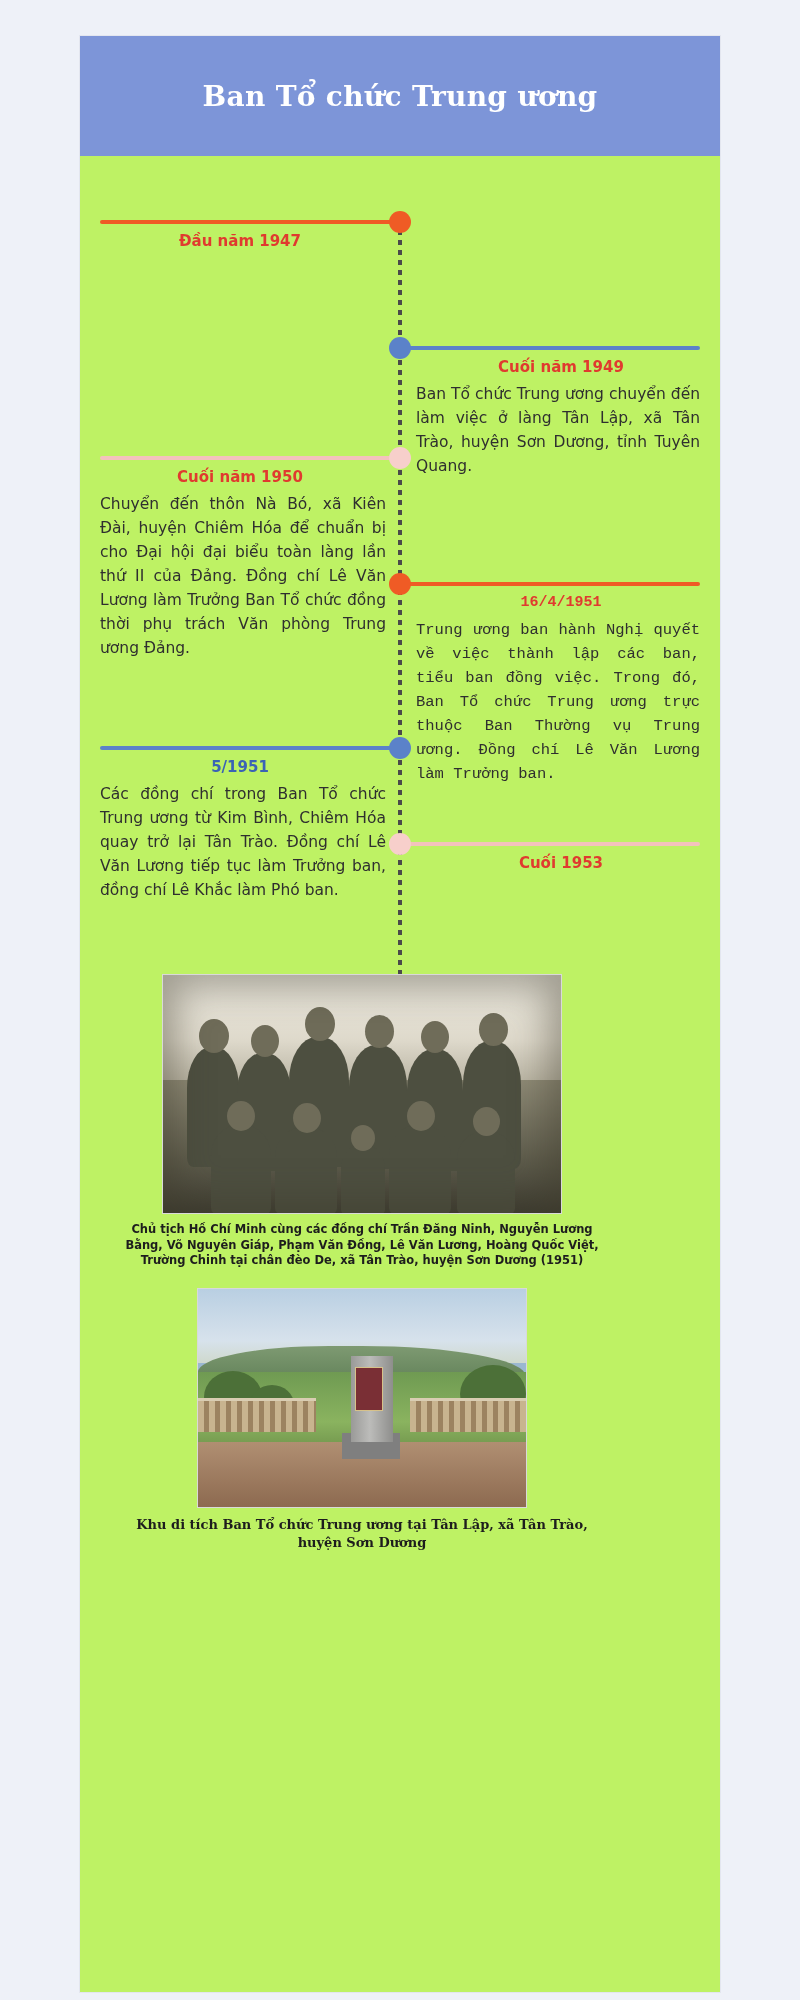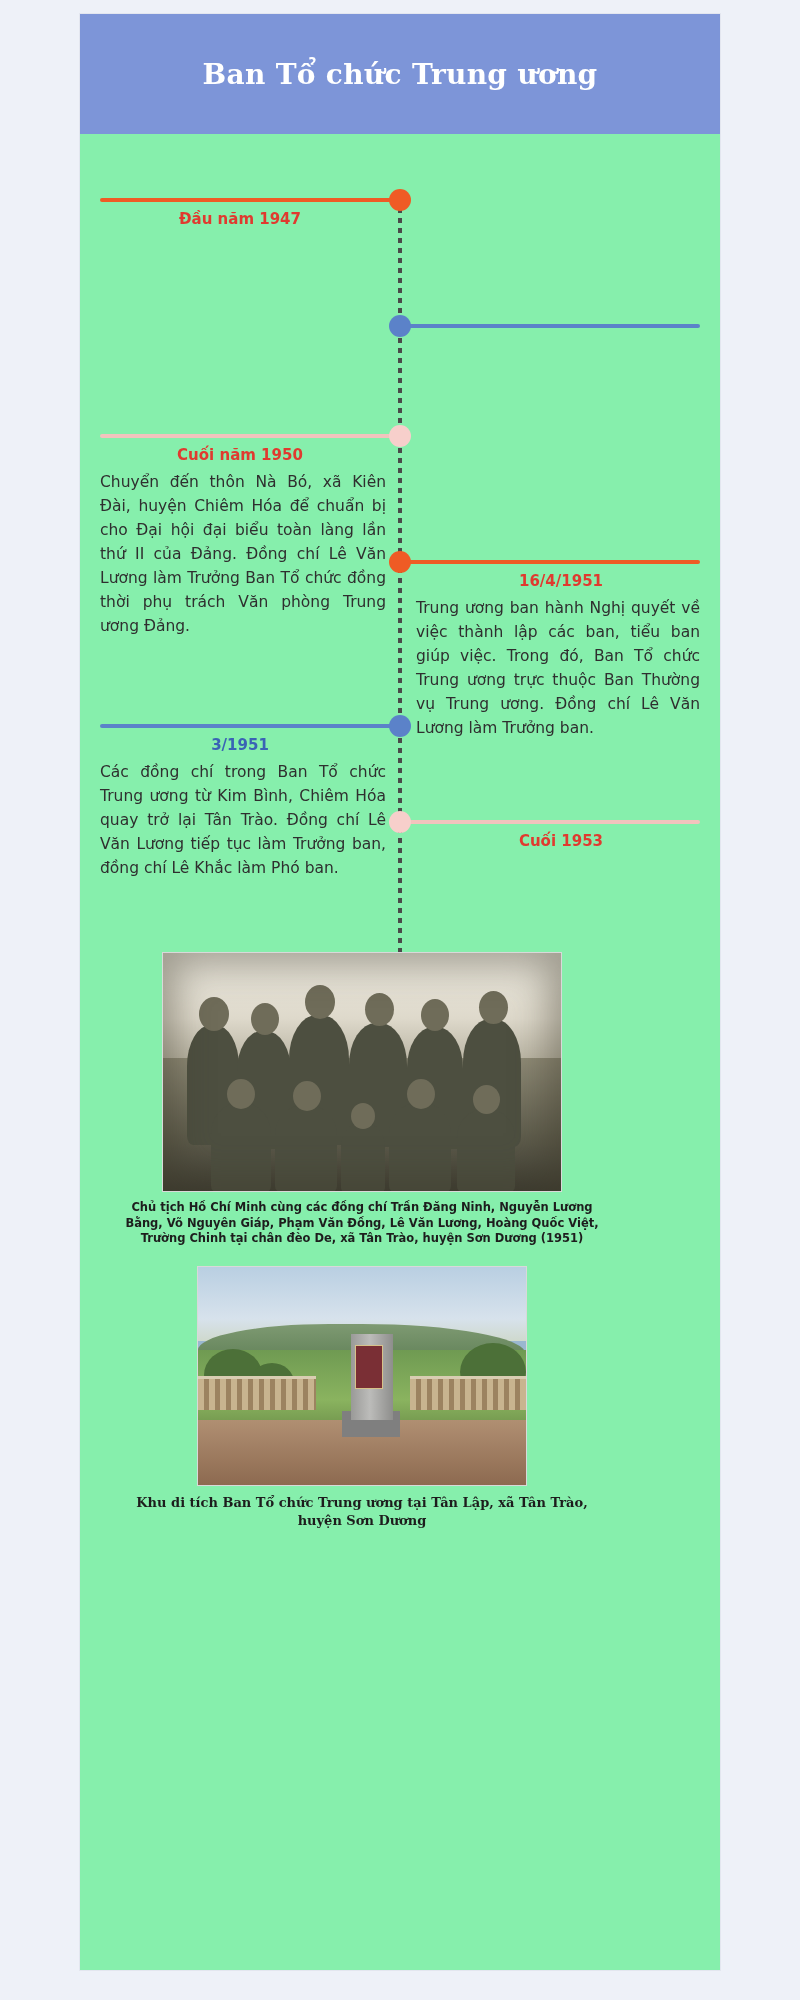--- a/index.html
+++ b/index.html
@@ -13,24 +13,24 @@
   }
   .page {
     position: relative;
     width: 800px;
     height: 2000px;
     overflow: hidden;
   }
   .sheet {
     position: absolute;
     left: 80px;
-    top: 14px;
+    top: 36px;
     width: 640px;
     height: 1956px;
-    background: #86efac;
+    background: #bef264;
     box-shadow: 0 0 0 1px #e3e6ef;
   }
   
   .header {
     position: absolute;
     left: 0;
     top: 0;
     width: 640px;
     height: 120px;
     background: #7d95d8;
@@ -202,39 +202,43 @@
       <div class="spine"></div>
 
       <div class="rule left" style="top:34px;background:#ef5b25;"></div>
       <div class="node" style="top:25px;background:#ef5b25;"></div>
       <div class="entry left" style="top:46px;">
         <p class="entry-date" style="color:#e03a2f;">Đầu năm 1947</p>
       </div>
 
       <div class="rule right" style="top:160px;background:#5b82c9;"></div>
       <div class="node" style="top:151px;background:#5b82c9;"></div>
+      <div class="entry right" style="top:172px;">
+        <p class="entry-date" style="color:#e03a2f;">Cuối năm 1949</p>
+        <p class="entry-body">Ban Tổ chức Trung ương chuyển đến làm việc ở làng Tân Lập, xã Tân Trào, huyện Sơn Dương, tỉnh Tuyên Quang.</p>
+      </div>
 
       <div class="rule left" style="top:270px;background:#f3c3bd;"></div>
       <div class="node" style="top:261px;background:#f7cfcb;"></div>
       <div class="entry left" style="top:282px;">
         <p class="entry-date" style="color:#e03a2f;">Cuối năm 1950</p>
         <p class="entry-body">Chuyển đến thôn Nà Bó, xã Kiên Đài, huyện Chiêm Hóa để chuẩn bị cho Đại hội đại biểu toàn làng lần thứ II của Đảng. Đồng chí Lê Văn Lương làm Trưởng Ban Tổ chức đồng thời phụ trách Văn phòng Trung ương Đảng.</p>
       </div>
 
       <div class="rule right" style="top:396px;background:#ef5b25;"></div>
       <div class="node" style="top:387px;background:#ef5b25;"></div>
-      <div class="entry right" style="top:408px;">
+      <div class="entry right" style="top:408px;font-family:Liberation Mono, monospace;">
         <p class="entry-date" style="color:#e03a2f;">16/4/1951</p>
-        <p class="entry-body">Trung ương ban hành Nghị quyết về việc thành lập các ban, tiểu ban giúp việc. Trong đó, Ban Tổ chức Trung ương trực thuộc Ban Thường vụ Trung ương. Đồng chí Lê Văn Lương làm Trưởng ban.</p>
+        <p class="entry-body">Trung ương ban hành Nghị quyết về việc thành lập các ban, tiểu ban đồng việc. Trong đó, Ban Tổ chức Trung ương trực thuộc Ban Thường vụ Trung ương. Đồng chí Lê Văn Lương làm Trưởng ban.</p>
       </div>
 
       <div class="rule left" style="top:560px;background:#5b82c9;"></div>
       <div class="node" style="top:551px;background:#5b82c9;"></div>
       <div class="entry left" style="top:572px;">
-        <p class="entry-date" style="color:#3a63b5;">3/1951</p>
+        <p class="entry-date" style="color:#3a63b5;">5/1951</p>
         <p class="entry-body">Các đồng chí trong Ban Tổ chức Trung ương từ Kim Bình, Chiêm Hóa quay trở lại Tân Trào. Đồng chí Lê Văn Lương tiếp tục làm Trưởng ban, đồng chí Lê Khắc làm Phó ban.</p>
       </div>
 
       <div class="rule right" style="top:656px;background:#f3c3bd;"></div>
       <div class="node" style="top:647px;background:#f7cfcb;"></div>
       <div class="entry right" style="top:668px;">
         <p class="entry-date" style="color:#e03a2f;">Cuối 1953</p>
       </div>
     </div>
 

